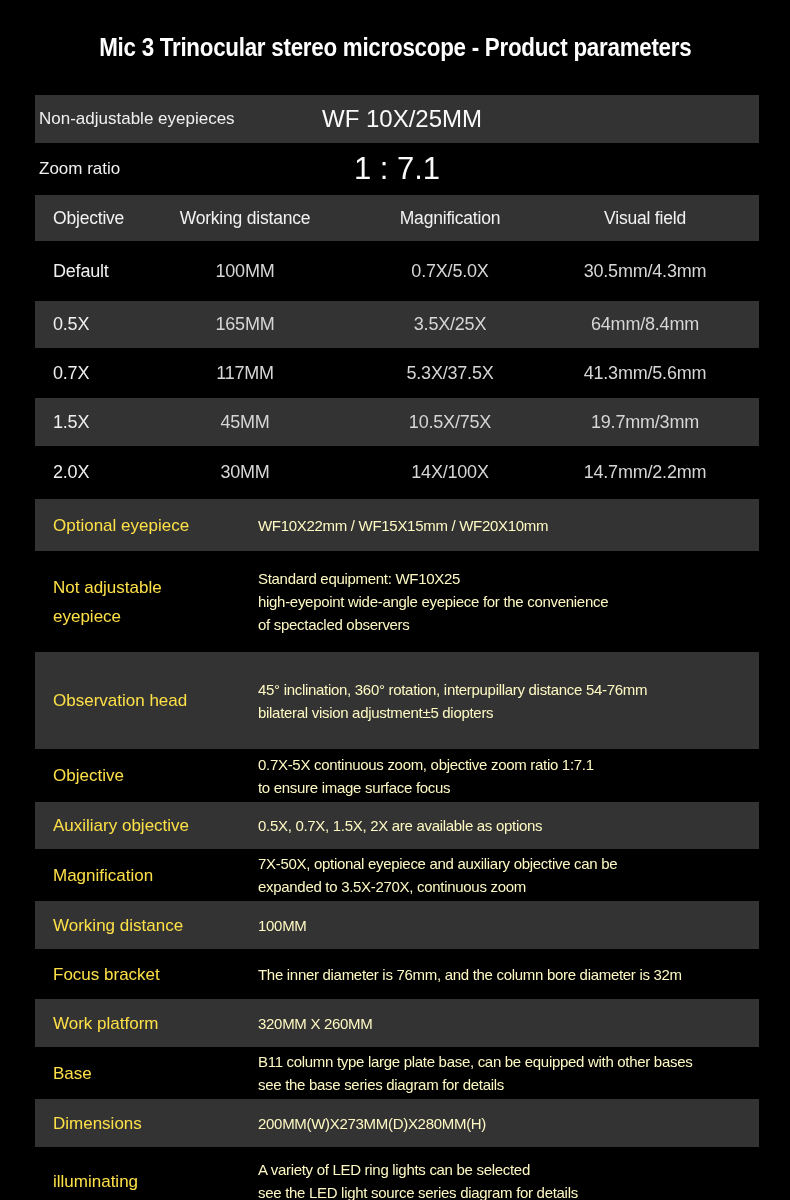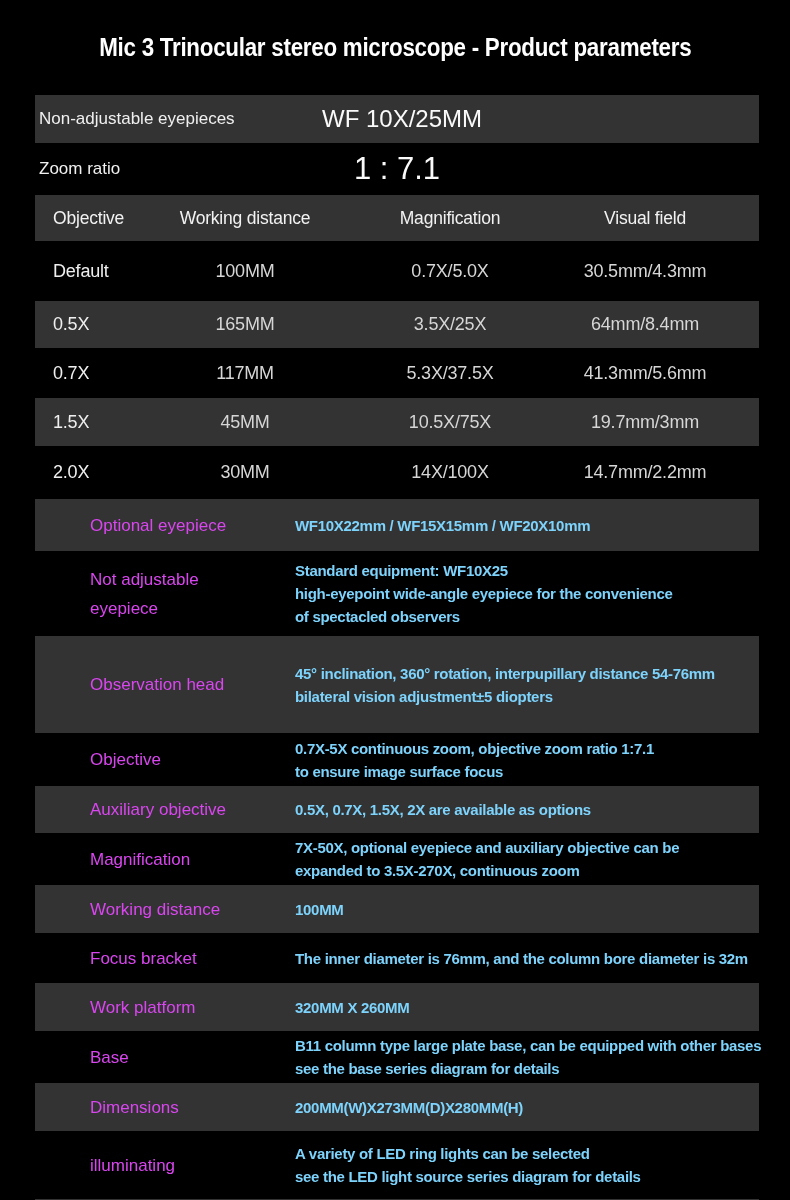--- a/index.html
+++ b/index.html
@@ -30,25 +30,25 @@
     display:grid;grid-template-columns:120px 180px 230px 160px;
     padding-right:34px;align-items:center;
   }
   .tcell{color:#d6d6d6;font-size:18px;text-align:center;white-space:nowrap;letter-spacing:-0.2px;}
   .tcell.first{text-align:left;padding-left:18px;color:#efefef;}
   .thead .tcell{color:#f2f2f2;font-size:17.5px;}
   
   .drow{display:flex;align-items:center;}
   .dlabel{
     width:223px;min-width:223px;box-sizing:border-box;padding-left:18px;
-    color:#d946ef;font-size:17px;line-height:29px;white-space:nowrap;margin-left:37px;
+    color:#fde047;font-size:17px;line-height:29px;white-space:nowrap;
   }
   .dvalue{
-    flex:1;color:#7dd3fc;font-size:15px;line-height:23px;
-    letter-spacing:-0.3px;white-space:nowrap;font-weight:bold;
+    flex:1;color:#fef9c3;font-size:15px;line-height:23px;
+    letter-spacing:-0.3px;white-space:nowrap;
   }
   .strip{height:8px;}
 </style>
 </head>
 <body>
 
 <div class="title-wrap">
   <div class="title">Mic 3 Trinocular stereo microscope - Product parameters</div>
 </div>
 
@@ -102,21 +102,21 @@
 
 <div class="band shaded drow" style="height:52px">
   <div class="dlabel">
     <div>Optional eyepiece</div>
   </div>
   <div class="dvalue">
     <div>WF10X22mm / WF15X15mm / WF20X10mm</div>
   </div>
 </div>
 
-<div class="band drow" style="height:85px">
+<div class="band drow" style="height:101px">
   <div class="dlabel">
     <div>Not adjustable</div>
     <div>eyepiece</div>
   </div>
   <div class="dvalue">
     <div>Standard equipment: WF10X25</div>
     <div>high-eyepoint wide-angle eyepiece for the convenience</div>
     <div>of spectacled observers</div>
   </div>
 </div>

